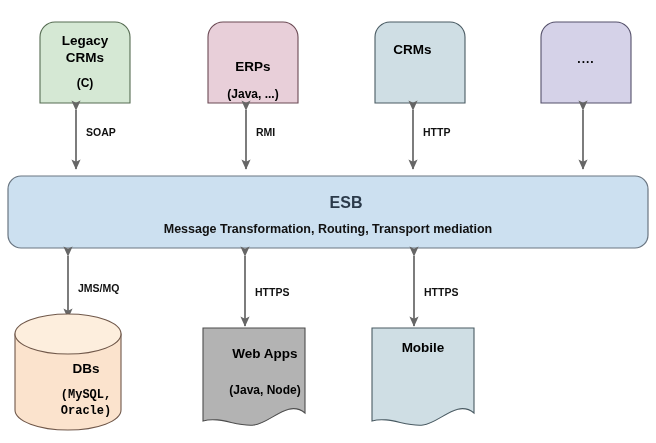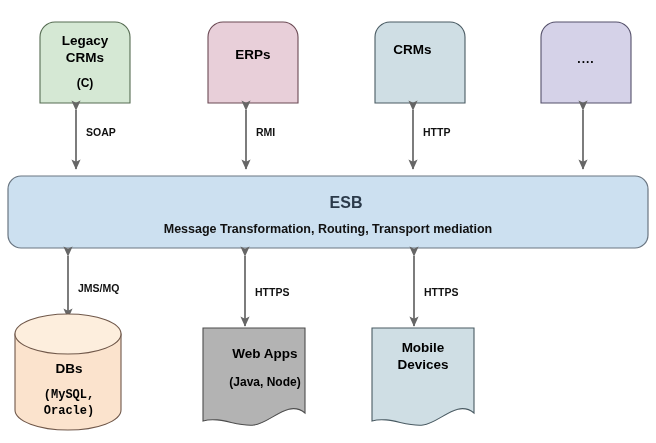--- a/index.html
+++ b/index.html
@@ -104,22 +104,23 @@
 
   <path d="M372,328 h102 v85 c-17,-14 -34,10 -51,12 c-17,2 -34,-9 -51,-4 z" fill="#cfdee4" stroke="#4a5b63" stroke-width="1.1"></path>
 </svg>
 
 <div class="node-label" style="left:40px; top:32px; width:90px;">
   <div class="lbl-title">Legacy</div>
   <div class="lbl-title">CRMs</div>
   <div class="lbl-sub" style="margin-top:9px;">(C)</div>
 </div>
 
-<div class="node-label" style="left:208px; top:46px; width:90px;">
+<div class="node-label" style="left:208px; top:58px; width:90px;">
   <div class="lbl-title">ERPs</div>
+  <div class="lbl-sub" style="margin-top:12px;">(Java, ...)</div>
 </div>
 
 <div class="node-label" style="left:375px; top:41px; width:75px;">
   <div class="lbl-title">CRMs</div>
 </div>
 
 <div class="node-label" style="left:541px; top:52px; width:90px;">
   <div class="lbl-sub dots">....</div>
 </div>
 
@@ -128,26 +129,25 @@
 <div class="edge-label" style="left:423px; top:126px;">HTTP</div>
 <div class="edge-label" style="left:593px; top:126px;"></div>
 
 <div class="esb-title" style="top:194px;margin-left:36px;">ESB</div>
 <div class="esb-sub" style="top:222px;">Message Transformation, Routing, Transport mediation</div>
 
 <div class="edge-label" style="left:78px; top:282px;">JMS/MQ</div>
 <div class="edge-label" style="left:255px; top:286px;">HTTPS</div>
 <div class="edge-label" style="left:424px; top:286px;">HTTPS</div>
 
-<div class="node-label" style="left:16px; top:360px; width:106px;">
+<div class="node-label" style="left:33px; top:360px; width:106px;">
   <div class="lbl-title">DBs</div>
   <div class="lbl-sub" style="margin-top:11px;font-family:Liberation Mono, monospace;">(MySQL, Oracle)</div>
 </div>
 
 <div class="node-label" style="left:203px; top:345px; width:124px;">
   <div class="lbl-title">Web Apps</div>
-  <div class="lbl-sub" style="margin-top:13px;">(Java, Node)</div>
+  <div class="lbl-sub" style="margin-top:21px;">(Java, Node)</div>
 </div>
 
 <div class="node-label" style="left:372px; top:339px; width:102px;">
   <div class="lbl-title">Mobile</div>
-  <div class="lbl-title">Devices</div>
 </div>
 
 </body></html>

